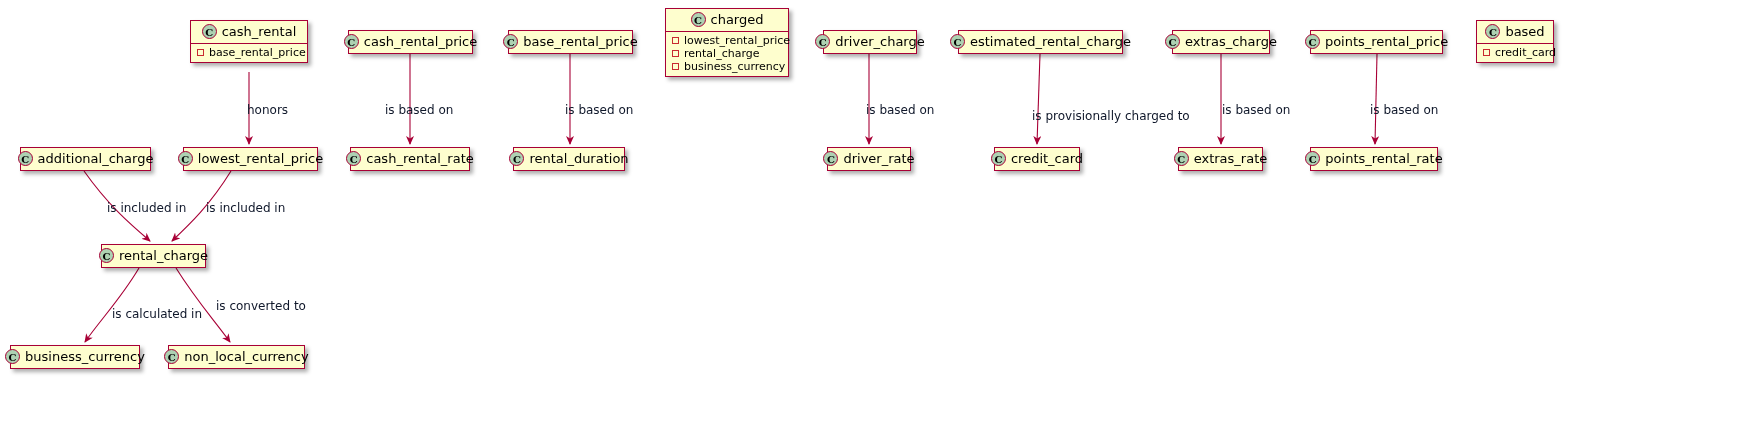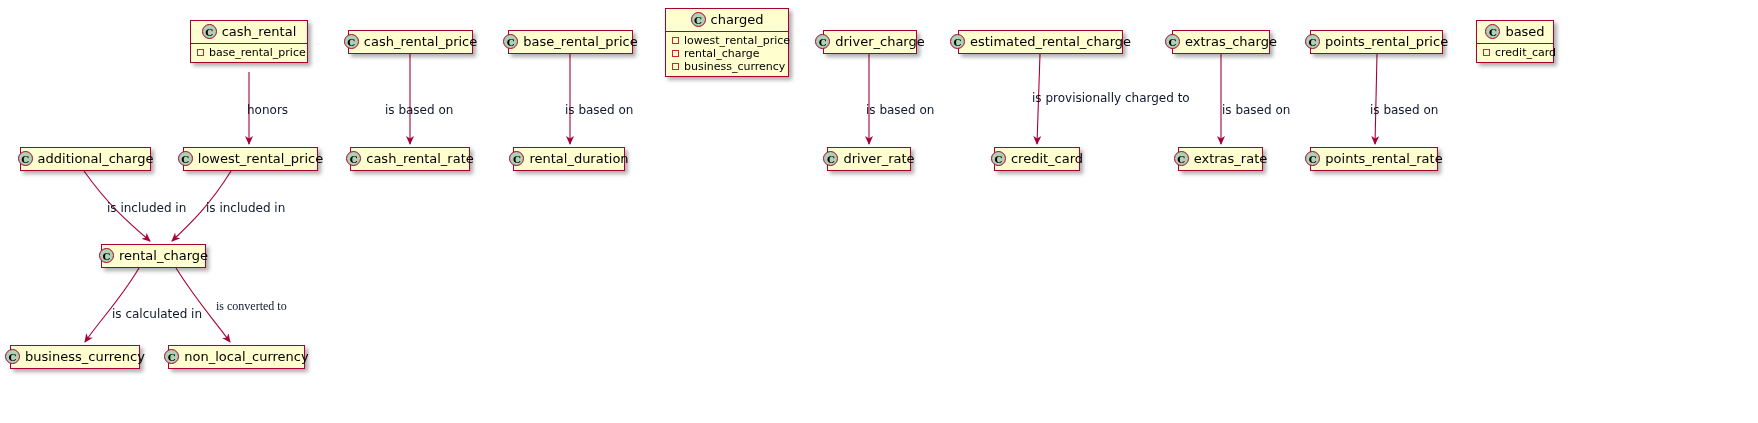--- a/index.html
+++ b/index.html
@@ -272,22 +272,22 @@
           <span class="class-icon">C</span>
           <span class="class-title">non_local_currency</span>
         </div>
       </div>
     </div>
   <div id="label-layer">
       <div class="edge-label" style="left: 247px; top: 104px;">honors</div>
       <div class="edge-label" style="left: 385px; top: 104px;">is based on</div>
       <div class="edge-label" style="left: 565px; top: 104px;">is based on</div>
       <div class="edge-label" style="left: 866px; top: 104px;">is based on</div>
-      <div class="edge-label" style="left: 1032px; top: 92px;">is provisionally charged to</div>
+      <div class="edge-label" style="left: 1032px; top: 110px;">is provisionally charged to</div>
       <div class="edge-label" style="left: 1222px; top: 104px;">is based on</div>
       <div class="edge-label" style="left: 1370px; top: 104px;">is based on</div>
       <div class="edge-label" style="left: 107px; top: 202px;">is included in</div>
       <div class="edge-label" style="left: 206px; top: 202px;">is included in</div>
       <div class="edge-label" style="left: 112px; top: 308px;">is calculated in</div>
-      <div class="edge-label" style="left: 216px; top: 300px; font-family: Liberation Serif, serif;">is converted to</div>
+      <div class="edge-label" style="left: 216px; top: 300px;">is converted to</div>
     </div>
 
 </div>
 
 </body></html>

